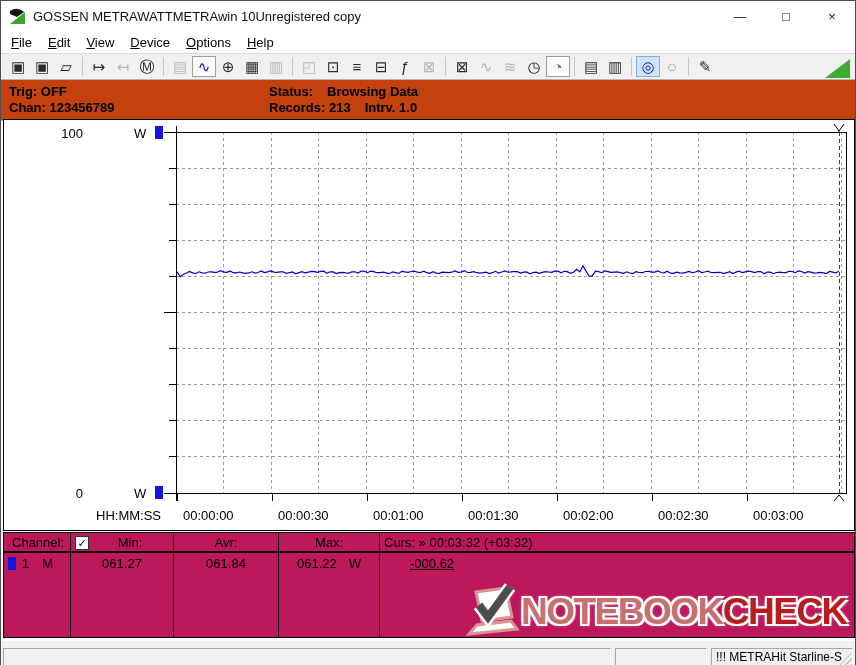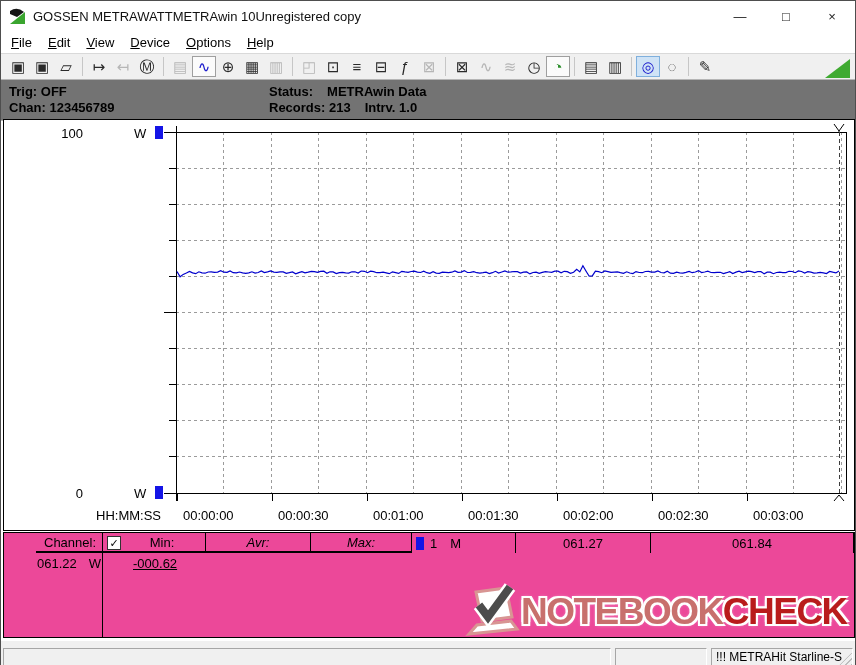--- a/index.html
+++ b/index.html
@@ -31,42 +31,42 @@
   .tbtn{width:24px;height:21px;display:flex;align-items:center;justify-content:center;
         font-size:15px;line-height:1;color:#2a2a2a;border:1px solid transparent;box-sizing:border-box;}
   .tbtn.disabled{color:#b6b6b6;}
   .tbtn.pressed{background:#fbfbfb;border:1px solid #9f9f9f;}
   .tbtn.active{background:#cfe3f6;border:1px solid #7fb0dd;}
   .tsep{width:1px;height:19px;background:#c6c6c6;margin:0 4px;flex:0 0 auto;}
   .corner-logo{position:absolute;right:5px;top:5px;width:0;height:0;
                border-left:25px solid transparent;border-bottom:19px solid #3faa31;}
 
   
-  .infostrip{position:absolute;left:0;top:78px;width:100%;height:42px;background:#737373;
+  .infostrip{position:absolute;left:0;top:78px;width:100%;height:42px;background:#c2410c;
              border-top:1px solid #b5b5b5;border-bottom:1px solid #b5b5b5;box-sizing:border-box;
              font-size:13px;font-weight:700;color:#000;}
   .info-left{position:absolute;left:8px;top:4px;line-height:16px;}
   .info-right{position:absolute;left:268px;top:4px;line-height:16px;}
   .info-gap{display:inline-block;width:14px;}
 
   
   .chartpanel{position:absolute;left:2px;top:118px;width:852px;height:412px;background:#fff;
               border:1px solid #000;box-sizing:border-box;}
   .chartpanel svg{position:absolute;left:0;top:0;}
 
   
-  .chtable{position:absolute;left:2px;top:531px;width:852px;height:106px;background:#ec4899;
+  .chtable{position:absolute;left:2px;top:531px;width:852px;height:106px;background:#be185d;
            border:1px solid #000;box-sizing:border-box;
            display:grid;grid-template-columns:67px 103px 105px 101px 104px 135px 1fr;
-           grid-template-rows:20px 1fr;font-size:13px;color:#000;padding-left:32px;}
+           grid-template-rows:20px 1fr;font-size:13px;color:#000;}
   .tc{border-right:1px solid #000;box-sizing:border-box;position:relative;overflow:hidden;}
   .tc.last{border-right:none;}
   .th{border-bottom:2px solid #000;display:flex;align-items:center;}
   .th-channel{padding-left:8px;}
-  .th-center{justify-content:center;font-style:italic;}
+  .th-center{justify-content:center;}
   .th-min{justify-content:center;padding-left:16px;}
   .th-curs{grid-column:5/8;padding-left:4px;border-right:none;}
   .td{padding-top:3px;display:flex;align-items:flex-start;justify-content:center;}
   .td-ch{justify-content:flex-start;padding-left:4px;}
   .td-delta{justify-content:flex-start;padding-left:30px;text-decoration:underline;}
   .chan-marker{width:8px;height:13px;background:#1414e6;display:inline-block;margin-top:1px;}
   .chan-num{margin-left:6px;}
   .chan-mode{margin-left:13px;}
   .cbx{width:12px;height:12px;border:1px solid #333;background:#fff;display:inline-flex;
        align-items:center;justify-content:center;font-size:11px;line-height:1;
@@ -160,21 +160,21 @@
       <span class="corner-logo" style="border-bottom-color: rgb(63, 170, 49);"></span>
   </div>
 
   <div class="infostrip">
     <div class="info-left">
       <div>Trig: OFF</div>
       <div>Chan: 123456789</div>
     </div>
     <div class="info-right">
       <div>
-        <span>Status:</span><span class="info-gap"></span><span>METRAwin Data</span>
+        <span>Status:</span><span class="info-gap"></span><span>Browsing Data</span>
       </div>
       <div>
         <span>Records: 213</span><span class="info-gap"></span><span>Intrv. 1.0</span>
       </div>
     </div>
   </div>
 
   <div class="chartpanel">
     <svg id="chartsvg" width="850" height="410" viewBox="0 0 850 410">
         <line x1="172" x2="842" y1="48.1" y2="48.1" stroke="#9b9b9b" stroke-dasharray="3 3" shape-rendering="crispEdges"></line>
@@ -244,20 +244,21 @@
   <div class="chtable">
     <div class="tc th th-channel">Channel:</div>
     <div class="tc th th-min">
       <span class="cbx">
           <span>✓</span>
         </span>
       <span>Min:</span>
     </div>
     <div class="tc th th-center">Avr:</div>
     <div class="tc th th-center">Max:</div>
+    <div class="tc th th-curs last">Curs: » 00:03:32 (+03:32)</div>
 
     <div class="tc td td-ch">
       <span class="chan-marker" style="background: rgb(20, 20, 230);"></span>
       <span class="chan-num">1</span>
       <span class="chan-mode">M</span>
     </div>
     <div class="tc td">061.27</div>
     <div class="tc td">061.84</div>
     <div class="tc td">
       <span>061.22</span>

